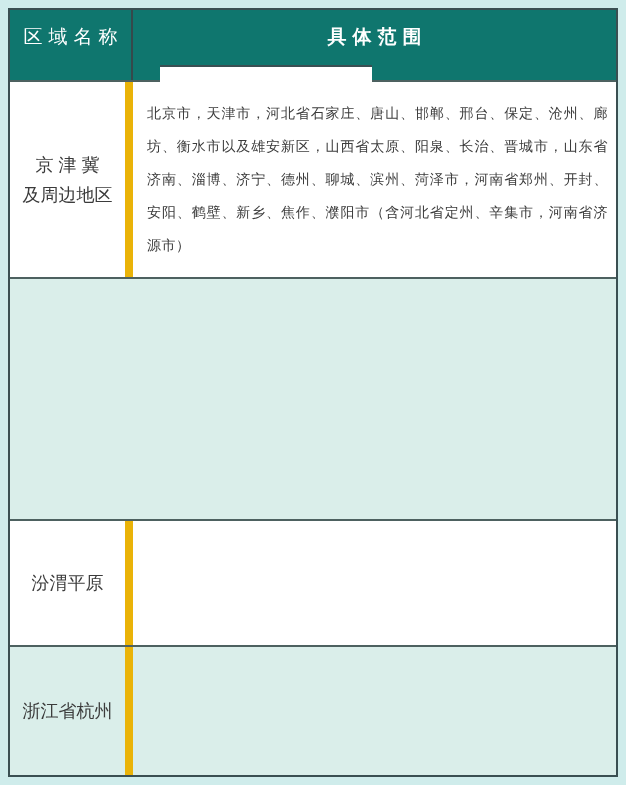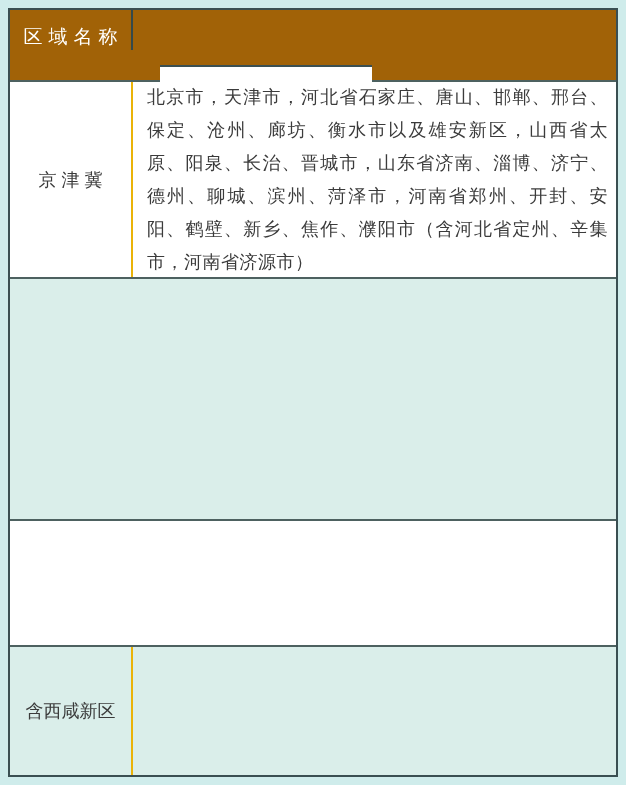--- a/index.html
+++ b/index.html
@@ -19,23 +19,22 @@
     left: 8px;
     top: 8px;
     width: 606px;
     border: 2px solid #3a4f52;
     background: #ffffff;
   }
   
   .header-row {
     display: flex;
     height: 70px;
-    background: #a16207;
+    background: #0f766e;
     color: #ffffff;
-    flex-direction: column;
   }
   .header-cell {
     box-sizing: border-box;
     padding-top: 14px;
     display: flex;
     justify-content: center;
     align-items: flex-start;
     font-size: 19px;
     letter-spacing: 6px;
     text-indent: 6px;
@@ -59,39 +58,39 @@
     background: #ffffff;
   }
   .row.alt { background: #daeeea; }
   .row1 { height: 195px; }
   .row2 { height: 240px; }
   .row3 { height: 124px; }
   .row4 { height: 128px; }
   .region-cell {
     box-sizing: border-box;
     width: 123px;
-    border-right: 2px solid #eab308;
+    border-right: 8px solid #eab308;
     display: flex;
     flex-direction: column;
     justify-content: center;
     align-items: center;
     font-size: 18px;
     line-height: 30px;
     color: #3b3b3b;
     text-align: center;
   }
   .scope-cell {
     box-sizing: border-box;
     flex: 1;
     display: flex;
     align-items: center;
     padding: 6px 8px 6px 14px;
   }
   .scope-text {
-    font-size: 18px;
+    font-size: 14px;
     line-height: 33px;
     color: #3b3b3b;
     letter-spacing: 0.5px;
     text-align: justify;
   }
 </style>
 </head>
 <body>
 
 <div class="table-wrap">
@@ -103,31 +102,36 @@
     <div class="header-cell scope">
       <span>具体范围</span>
     </div>
   </div>
 
   <div class="artifact-patch"></div>
 
   <div class="row row1">
     <div class="region-cell">
       <div>京 津 冀</div>
+      <div>及周边地区</div>
     </div>
     <div class="scope-cell">
       <div class="scope-text">北京市，天津市，河北省石家庄、唐山、邯郸、邢台、保定、沧州、廊坊、衡水市以及雄安新区，山西省太原、阳泉、长治、晋城市，山东省济南、淄博、济宁、德州、聊城、滨州、菏泽市，河南省郑州、开封、安阳、鹤壁、新乡、焦作、濮阳市（含河北省定州、辛集市，河南省济源市）</div>
     </div>
   </div>
 
   <div class="row row2 alt">
   </div>
 
   <div class="row row3">
+    <div class="region-cell">
+      <div>汾渭平原</div>
+      <div></div>
+    </div>
   </div>
 
   <div class="row row4 alt">
     <div class="region-cell">
-      <div>含西咸新区</div>
+      <div>浙江省杭州</div>
     </div>
   </div>
 
 </div>
 
 </body></html>

